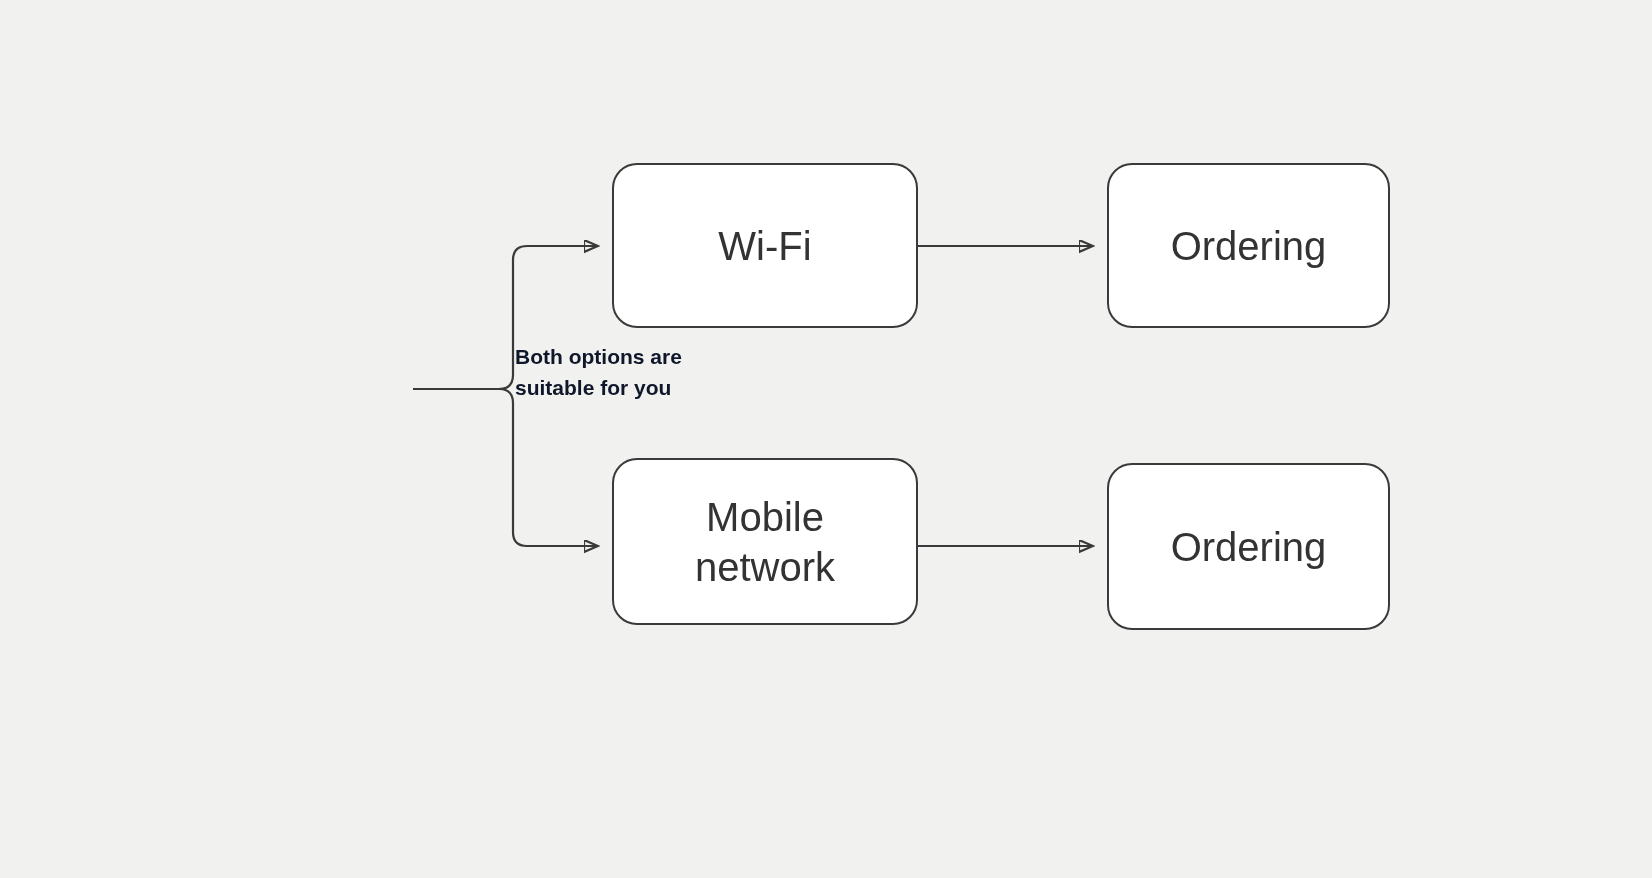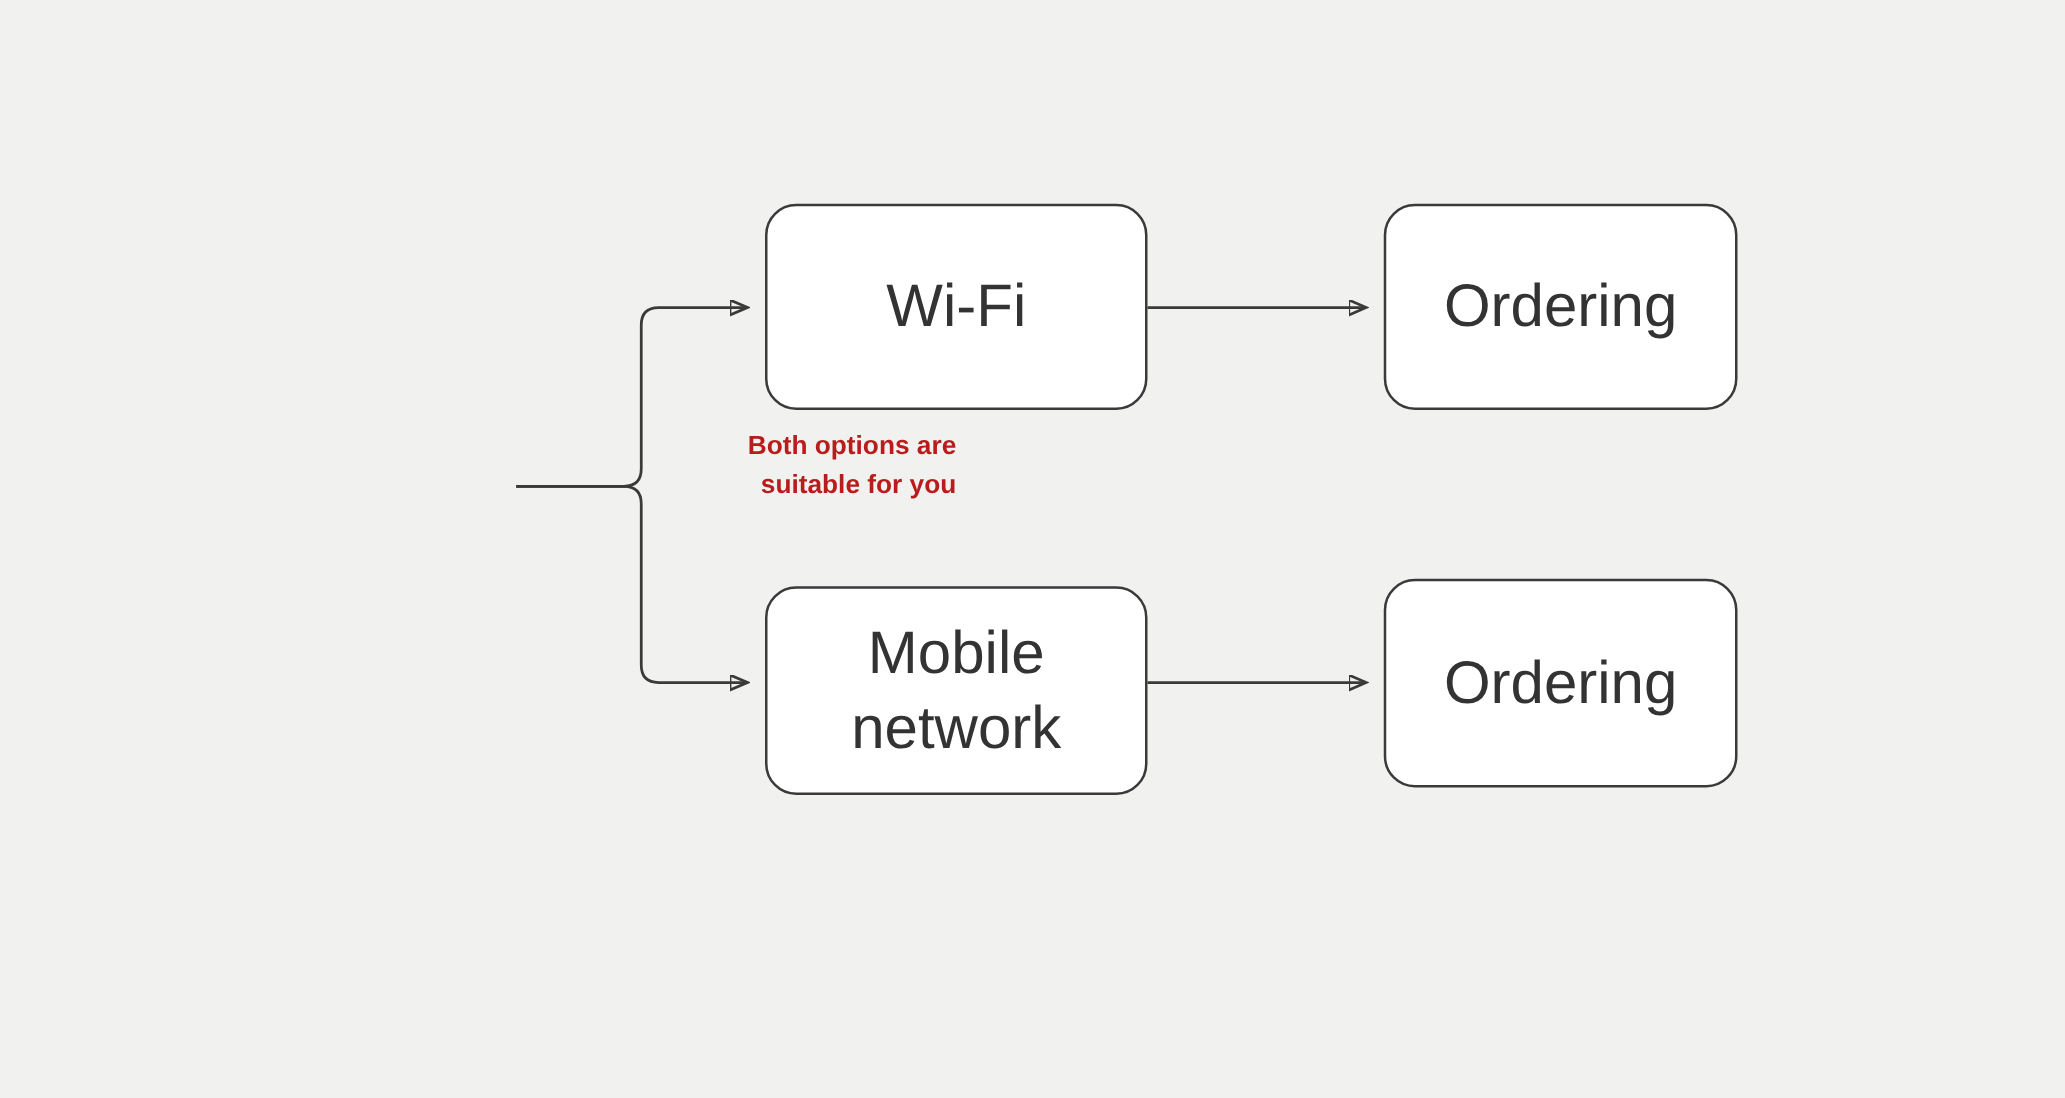--- a/index.html
+++ b/index.html
@@ -31,39 +31,39 @@
     position: absolute;
     box-sizing: border-box;
     background: #FFFFFF;
     border: 2.5px solid #3A3A3A;
     border-radius: 25px;
     display: flex;
     align-items: center;
     justify-content: center;
     text-align: center;
     padding: 0 28px;
-    font-size: 48px;
+    font-size: 40px;
     line-height: 1.25;
     color: #333333;
   }
   #node-screen        { left: 108px;  top: 306px; width: 305px; height: 166px; }
   #node-wifi          { left: 612px;  top: 163px; width: 306px; height: 165px; }
   #node-ordering-top  { left: 1107px; top: 163px; width: 283px; height: 165px; }
-  #node-mobile        { left: 612px;  top: 469px; width: 306px; height: 167px; align-items: center; }
+  #node-mobile        { left: 612px;  top: 458px; width: 306px; height: 167px; align-items: center; }
   #node-ordering-bot  { left: 1107px; top: 463px; width: 283px; height: 167px; }
   .edge-label {
     position: absolute;
     left: 515px;
     top: 341px;
     width: 250px;
-    text-align: right;
+    text-align: left;
     font-size: 21px;
     font-weight: bold;
     line-height: 31px;
-    color: #b91c1c;
+    color: #0f172a;
   }
 </style>
 </head>
 <body>
 
 <div class="canvas">
 
   <svg class="edges" viewBox="0 0 1652 878" xmlns="http://www.w3.org/2000/svg">
     <defs>
       <marker id="arrow" markerUnits="userSpaceOnUse" markerWidth="16" markerHeight="14" refX="13" refY="6" orient="auto">

